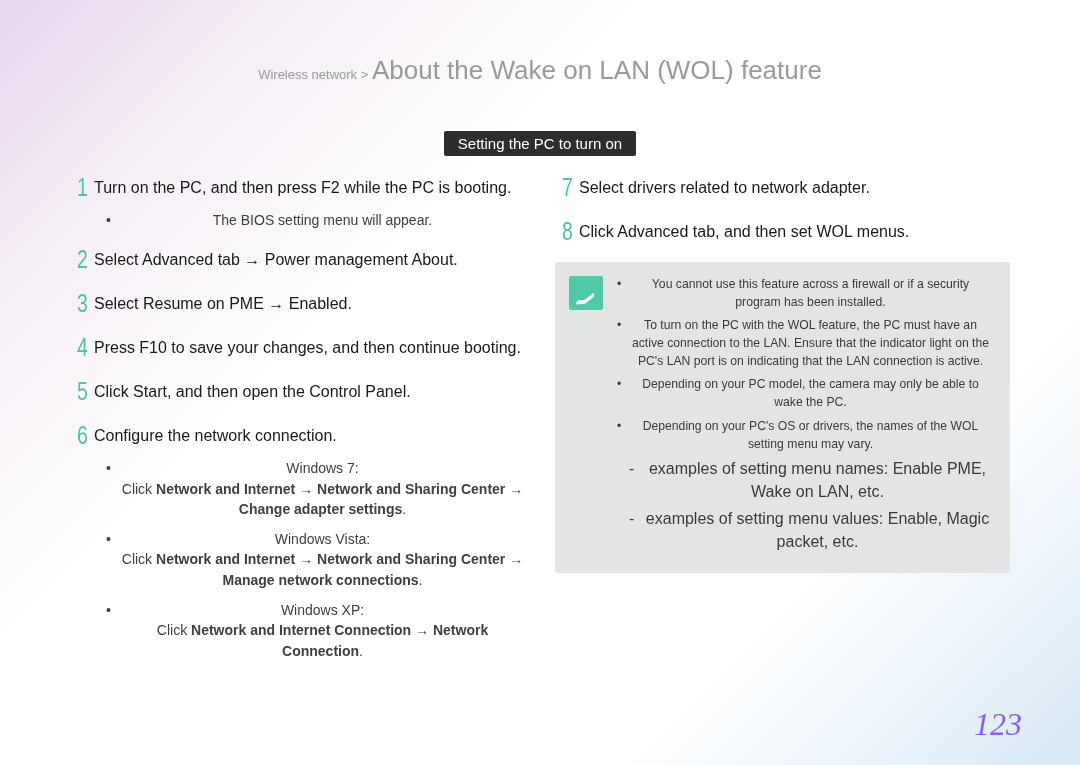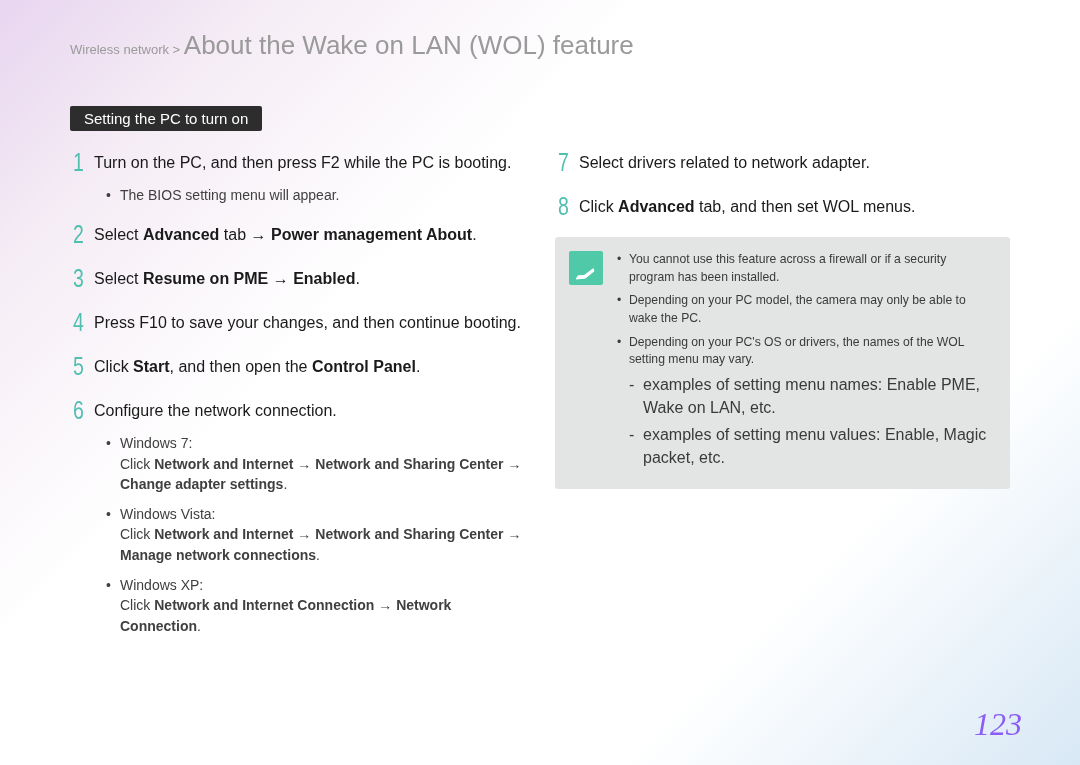--- a/index.html
+++ b/index.html
@@ -5,23 +5,24 @@
   * { margin: 0; padding: 0; box-sizing: border-box; }
   body {
     width: 1080px;
     height: 765px;
     font-family: Arial, Helvetica, sans-serif;
     background: linear-gradient(135deg, #e8d5f0 0%, #f5edf5 15%, #ffffff 35%, #ffffff 75%, #d8e8f5 100%);
     position: relative;
     color: #1a1a1a;
   }
   .page {
-    padding: 30px 70px 30px 70px;
+    padding: 55px 70px 30px 70px;
     position: relative;
     height: 100%;
+    text-align: center;
   }
   .title {
     color: #9a9a9a;
     font-size: 26px;
     font-weight: 300;
     margin-bottom: 45px;
   }
   .title .breadcrumb-part {
     font-size: 13px;
     vertical-align: baseline;
@@ -62,21 +63,21 @@
     line-height: 1;
     transform: scaleX(0.75);
     letter-spacing: -1px;
   }
   .step-body {
     font-size: 16px;
     line-height: 1.45;
     color: #1a1a1a;
     padding-top: 2px;
   }
-  .step-body b { font-weight: 700; }
+  .step-body b { font-weight: 400; }
   .sub-list {
     list-style: none;
     margin-left: 36px;
     margin-top: -8px;
     margin-bottom: 16px;
   }
   .sub-list li {
     font-size: 14px;
     color: #404040;
     line-height: 1.45;
@@ -219,20 +220,21 @@
             </div>
             <div class="step">
               <div class="step-num">8</div>
               <div class="step-body">Click <b>Advanced</b> tab, and then set WOL menus.</div>
             </div>
           </div>
         <div class="note-box">
           <div class="note-icon"></div>
           <ul class="note-list" id="note-list">
               <li>You cannot use this feature across a firewall or if a security program has been installed.</li>
+              <li>To turn on the PC with the WOL feature, the PC must have an active connection to the LAN. Ensure that the indicator light on the PC's LAN port is on indicating that the LAN connection is active.</li>
               <li>Depending on your PC model, the camera may only be able to wake the PC.</li>
               <li>Depending on your PC's OS or drivers, the names of the WOL setting menu may vary.<ul class="note-sublist">
                   <li>examples of setting menu names: Enable PME, Wake on LAN, etc.</li>
                   <li>examples of setting menu values: Enable, Magic packet, etc.</li>
                 </ul></li>
             </ul>
         </div>
       </div>
     </div>
   </div>

